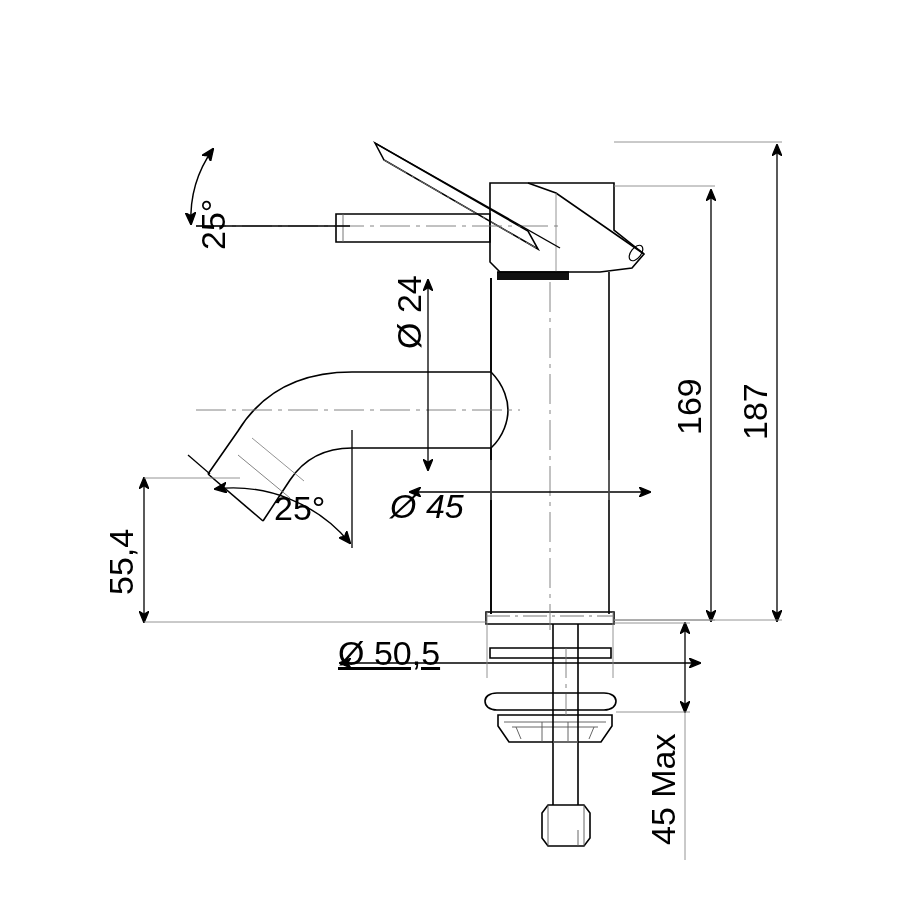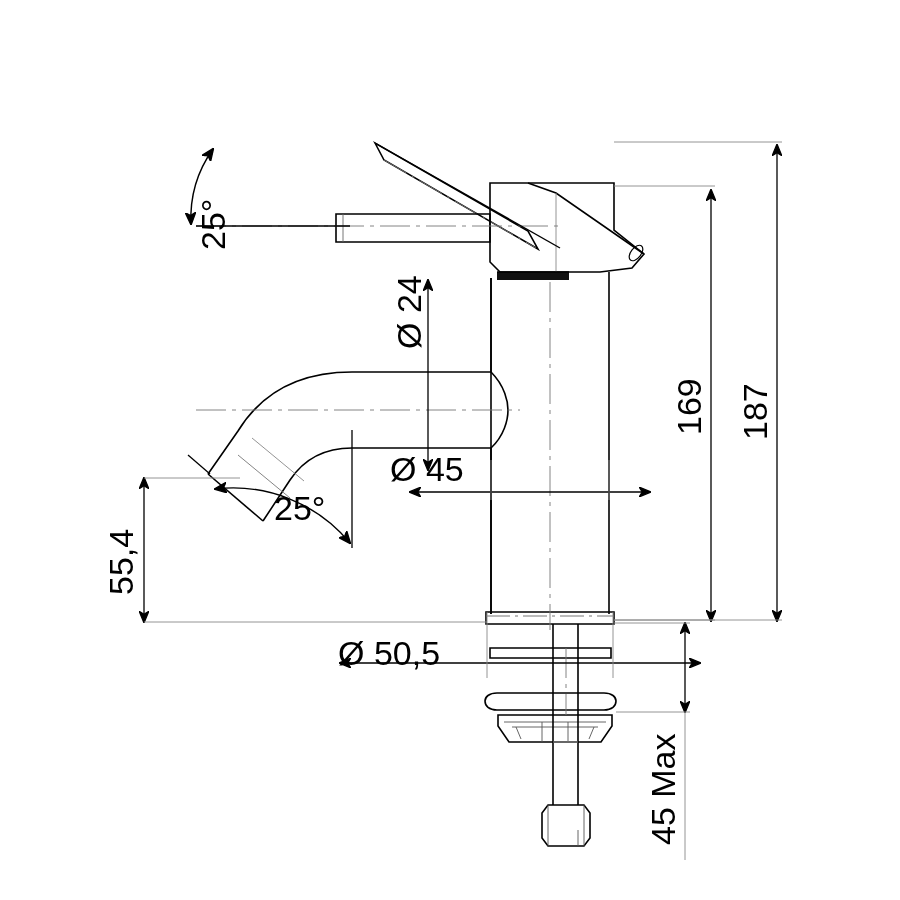--- a/index.html
+++ b/index.html
@@ -206,23 +206,23 @@
 
     </g>
   </svg>
 
   <div class="dimtext rot90" style="left:196px; top:250px;">25°</div>
 
   <div class="dimtext" style="left:274px; top:491px;">25°</div>
 
   <div class="dimtext rot90" style="left:392px; top:349px;">Ø 24</div>
 
-  <div class="dimtext" style="left:390px; top:452px;">Ø 45</div>
-
-  <div class="dimtext" style="left:338px; top:636px;">Ø 50,5</div>
+  <div class="dimtext" style="left:390px; top:489px;font-style:italic;">Ø 45</div>
+
+  <div class="dimtext" style="left:338px; top:636px;text-decoration:underline;">Ø 50,5</div>
 
   <div class="dimtext rot90" style="left:104px; top:595px;">55,4</div>
 
   <div class="dimtext rot90" style="left:672px; top:435px;">169</div>
 
   <div class="dimtext rot90" style="left:738px; top:440px;">187</div>
 
   <div class="dimtext rot90" style="left:646px; top:845px;">45 Max</div>
 
 </div>

